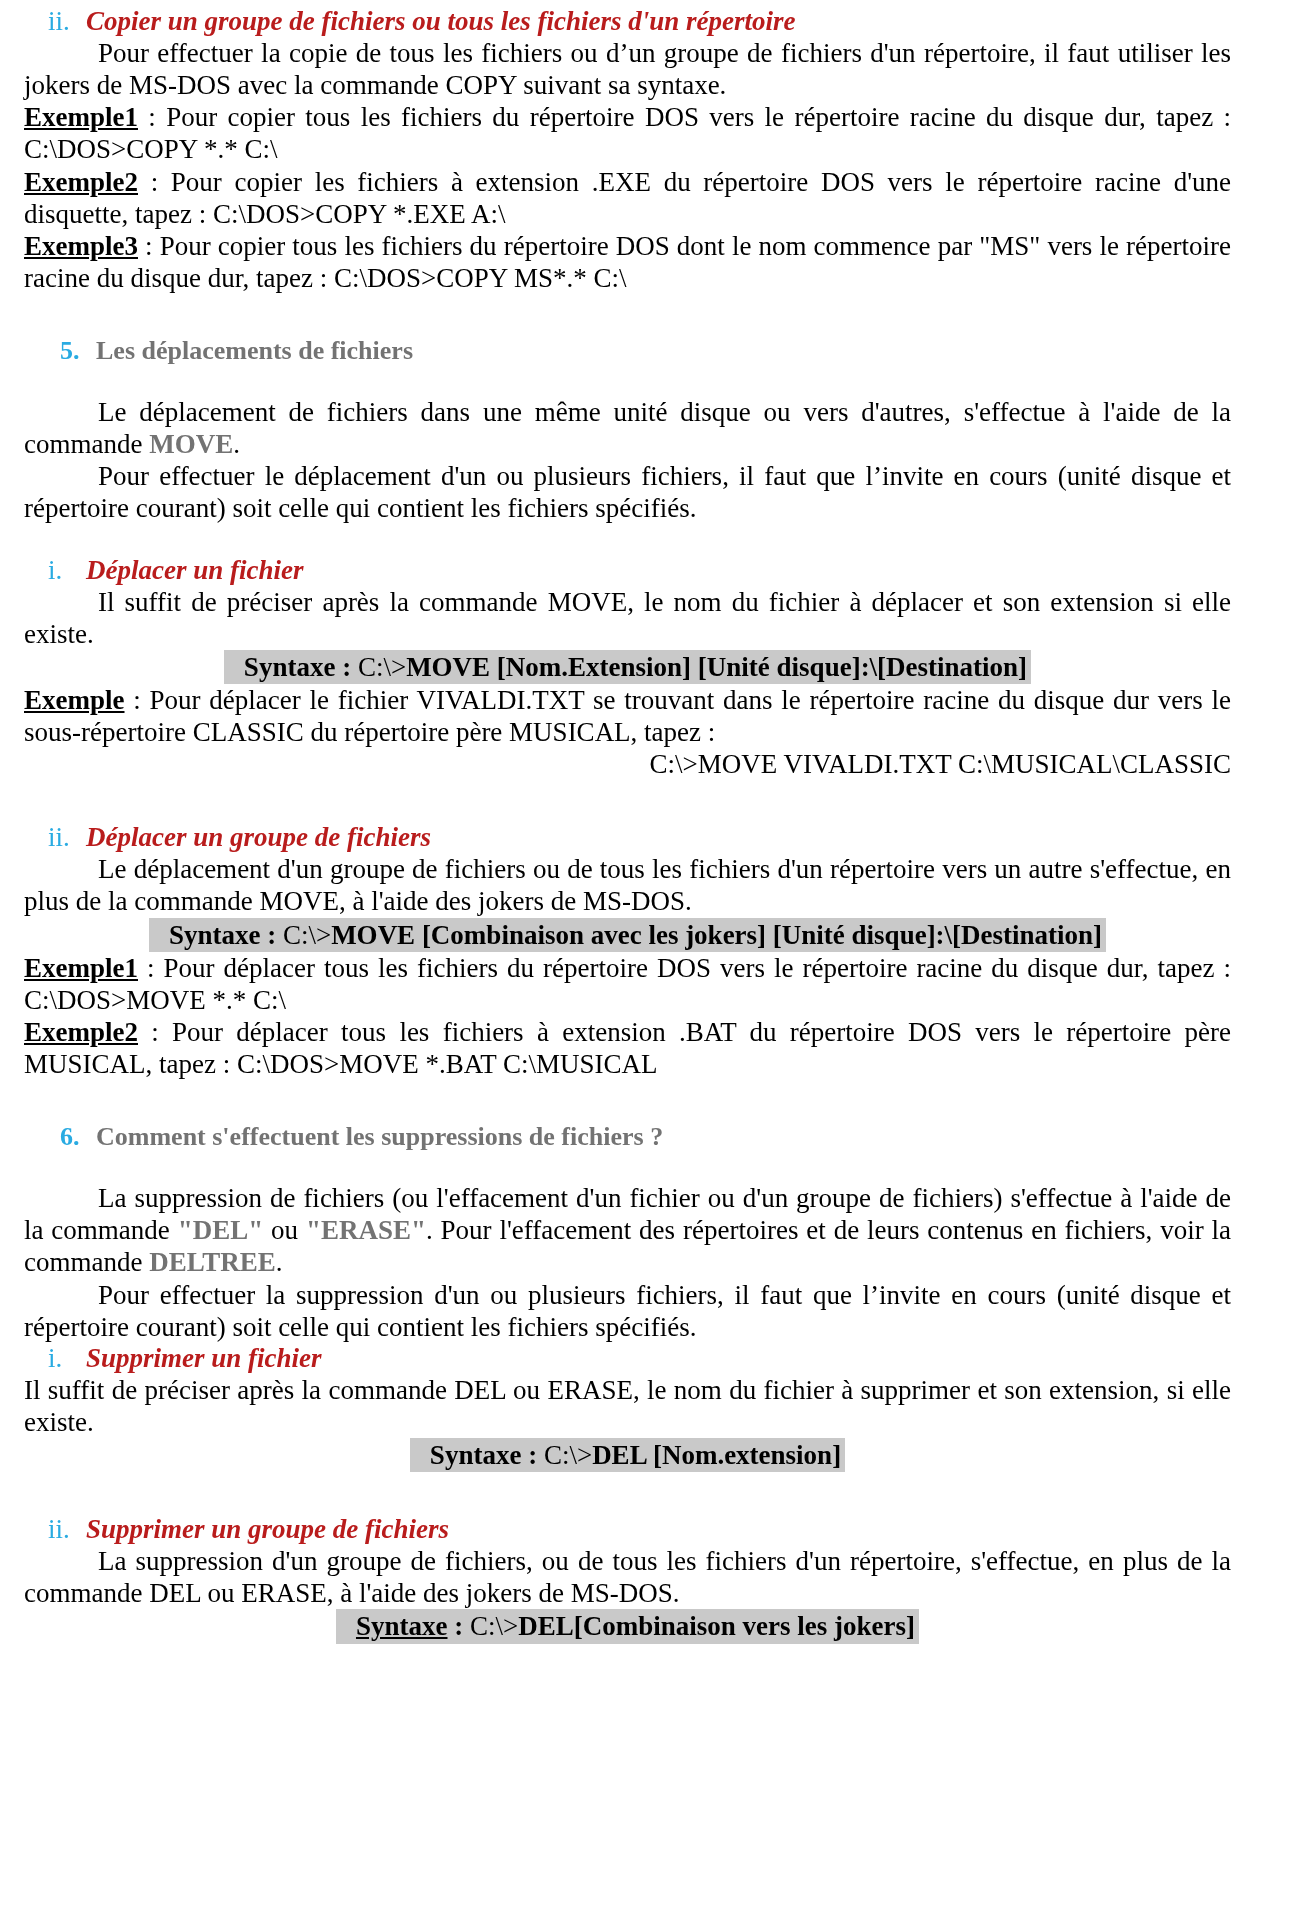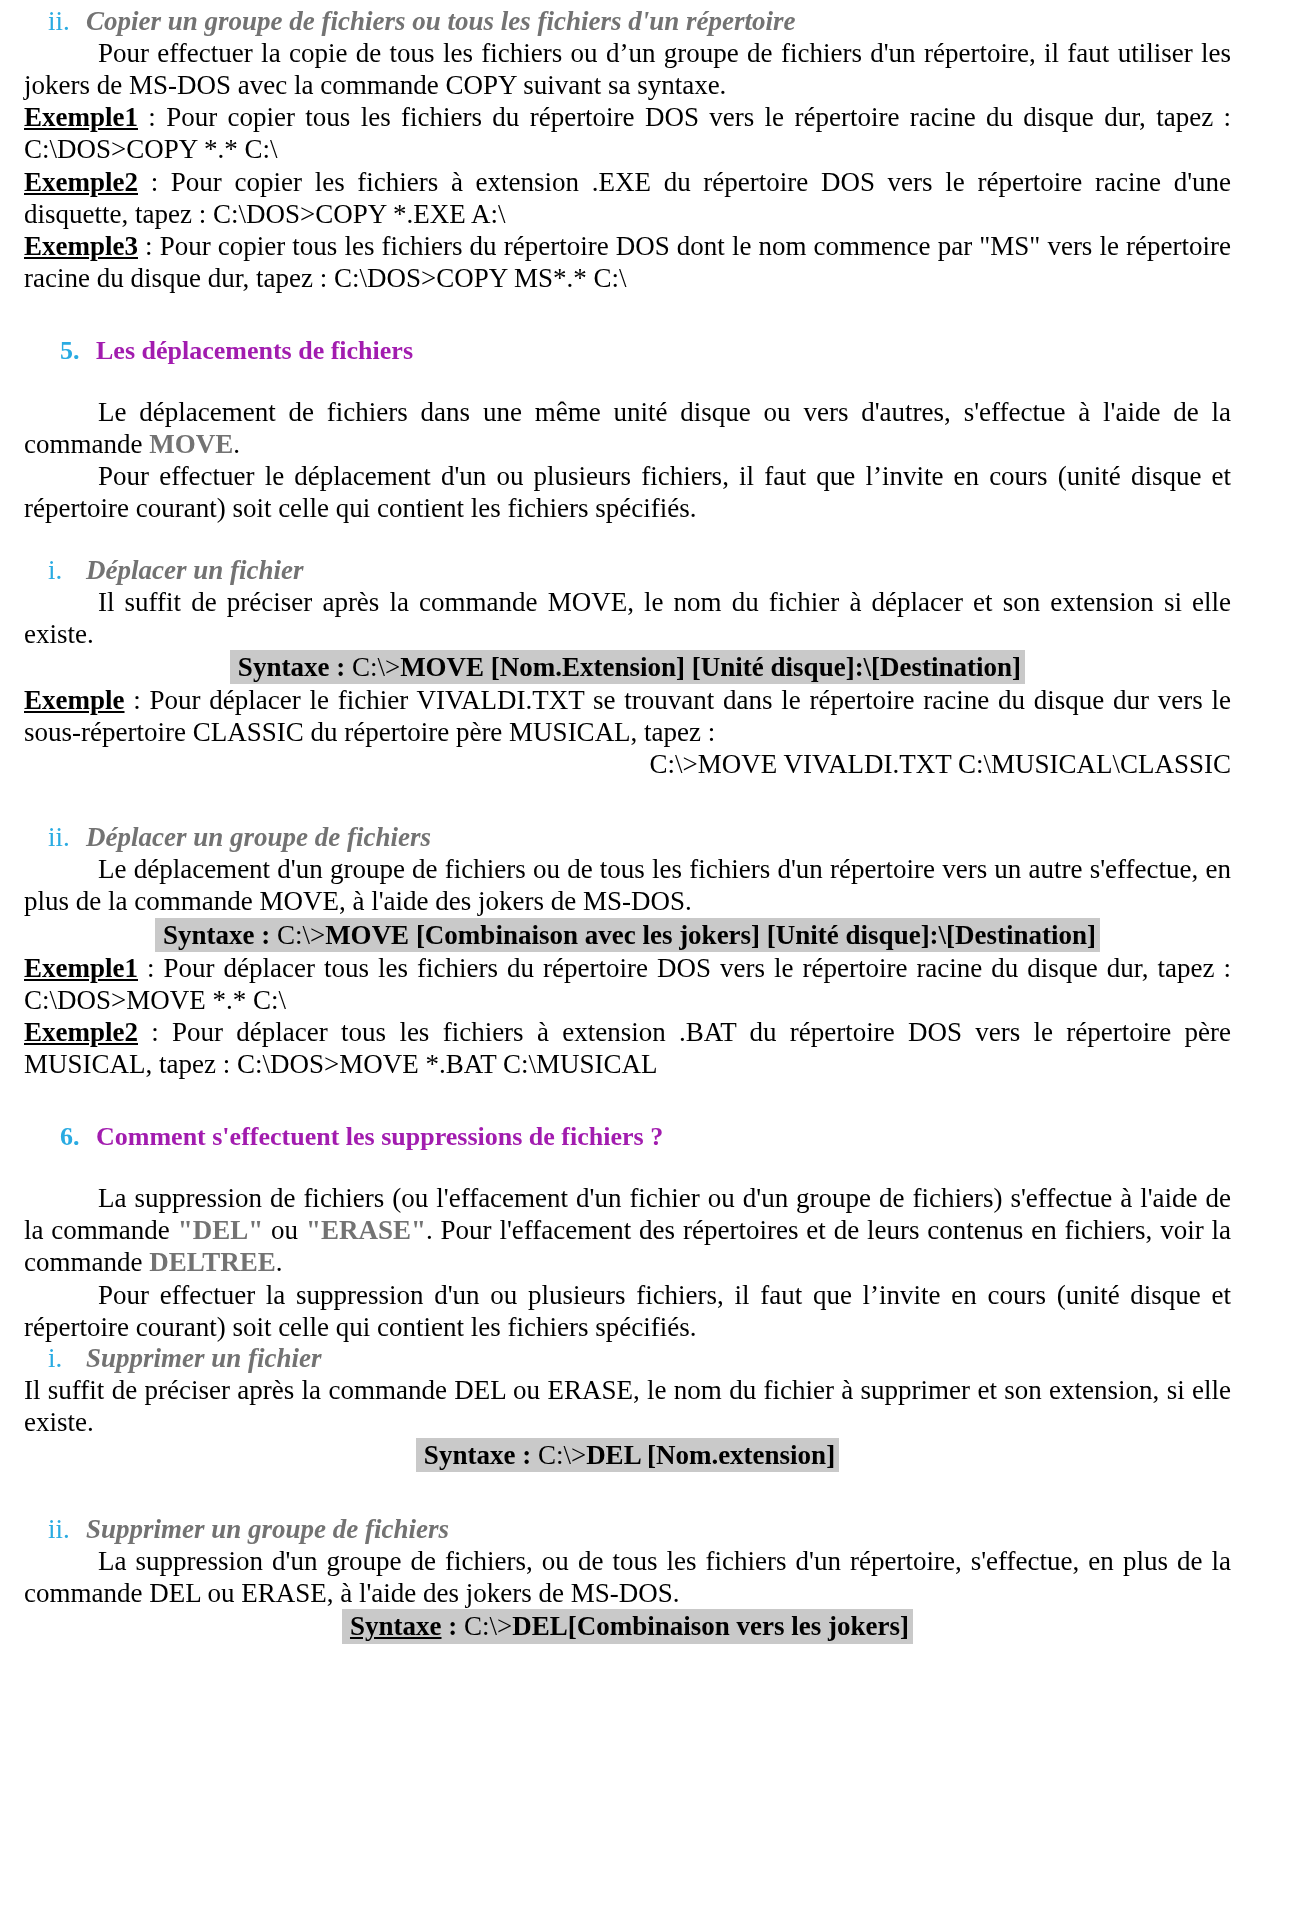--- a/index.html
+++ b/index.html
@@ -33,21 +33,21 @@
   .roman-head .num {
     color: #29ABE2;
     font-size: 27px;
     font-style: normal;
     width: 62px;
     padding-left: 24px;
     box-sizing: border-box;
     flex: 0 0 auto;
   }
   .roman-head .rtitle {
-    color: #737373;
+    color: #b91c1c;
     font-size: 27px;
     font-weight: bold;
     font-style: italic;
     text-align: center;
   }
   .num-head {
     display: flex;
     align-items: baseline;
     margin: 0;
     padding: 0;
@@ -55,21 +55,21 @@
   .num-head .num {
     color: #29ABE2;
     font-size: 26px;
     font-weight: bold;
     width: 72px;
     padding-left: 36px;
     box-sizing: border-box;
     flex: 0 0 auto;
   }
   .num-head .ntitle {
-    color: #a21caf;
+    color: #737373;
     font-size: 26px;
     font-weight: bold;
   }
   
   .para {
     font-size: 27px;
     line-height: 1.19;
     text-align: justify;
     margin: 0;
     padding: 0;
@@ -94,21 +94,21 @@
     text-align: center;
     margin: 0;
     padding: 0;
     line-height: 1.19;
   }
   .syntax-box {
     display: inline-block;
     background: #C9C9C9;
     font-size: 27px;
     line-height: 1.19;
-    padding: 1px 4px 1px 8px;
+    padding: 1px 4px 1px 20px;
     white-space: nowrap;
   }
   .syntax-box .lbl { font-weight: bold; }
   .syntax-box .lbl.ul { text-decoration: underline; text-underline-offset: 2px; }
   .syntax-box .plain { font-weight: normal; }
   .syntax-box .cmd { font-weight: bold; }
   .sp-m  { height: 30px; }
   .sp-l  { height: 42px; }
 </style>
 </head>

